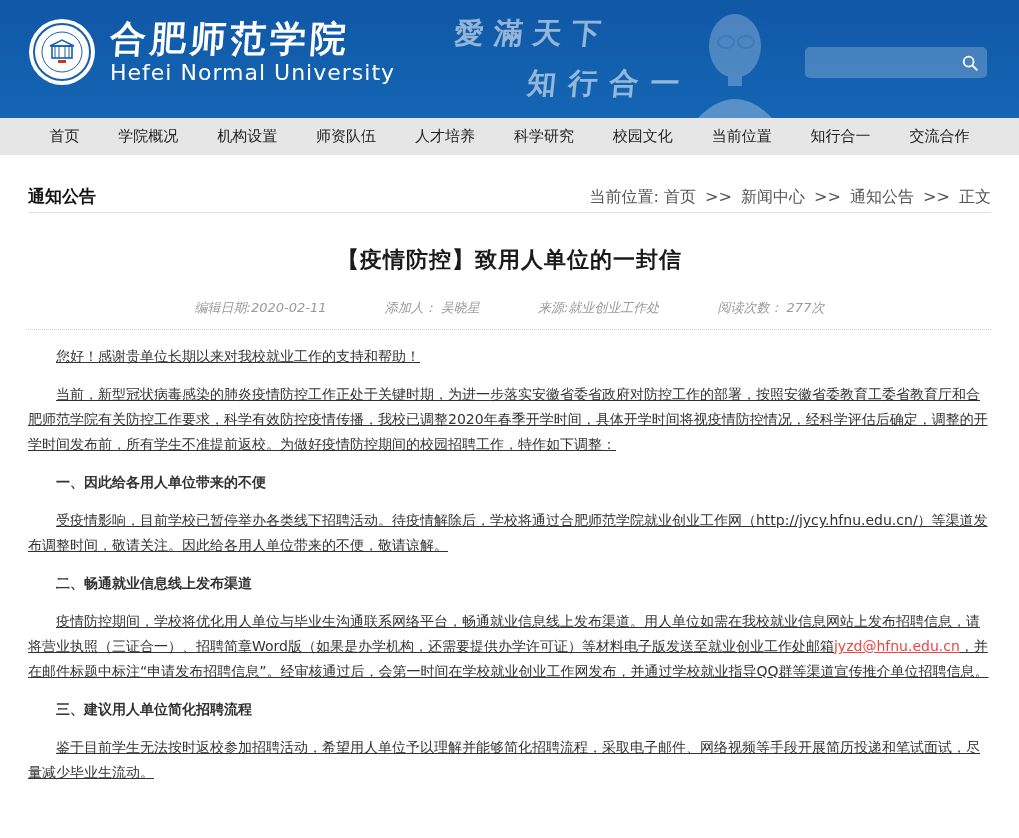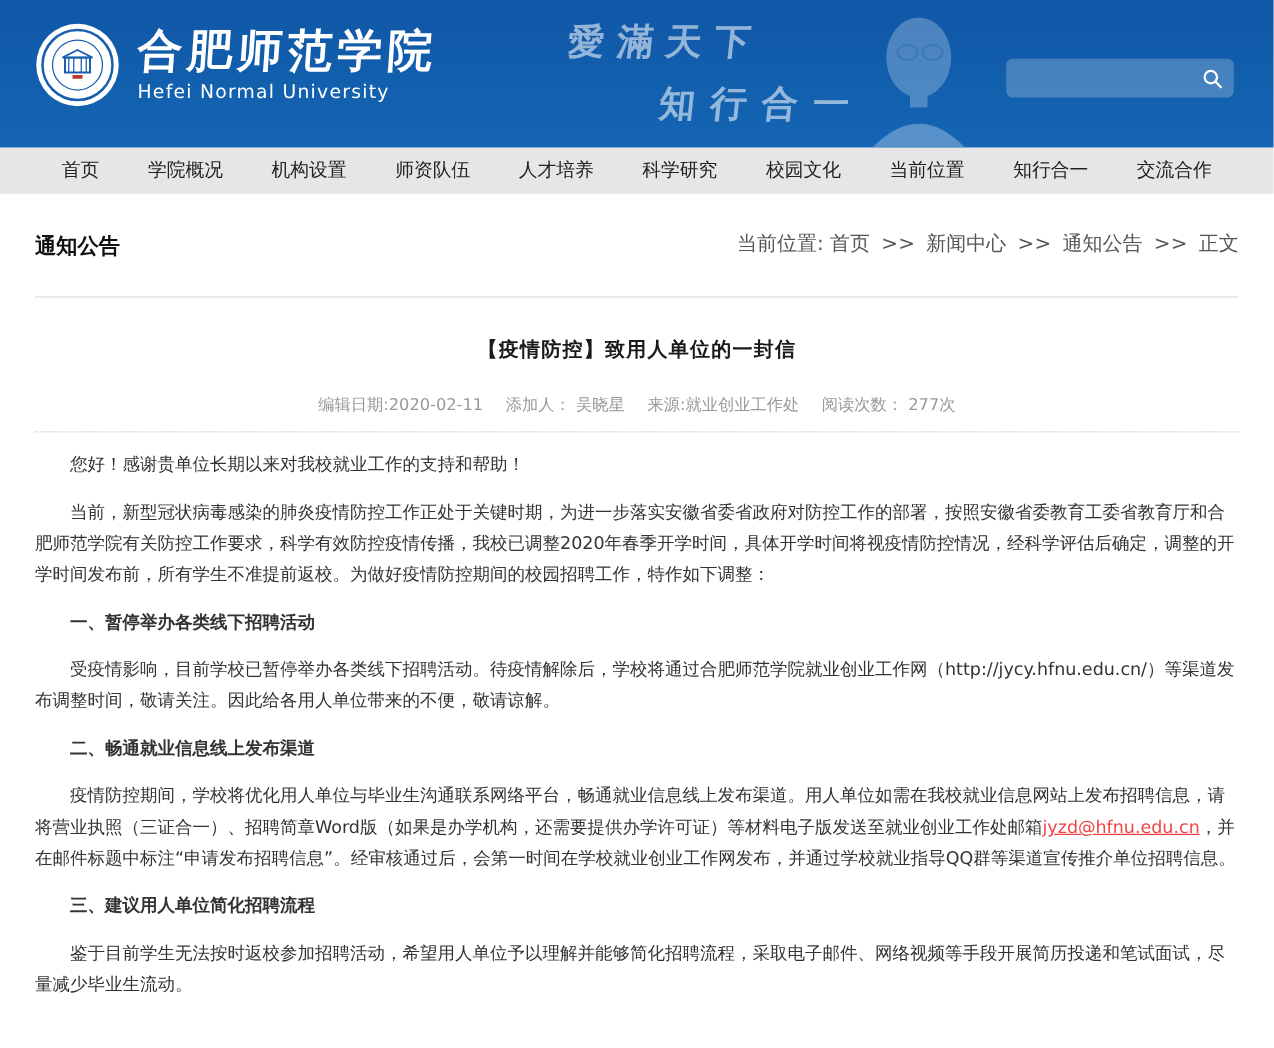--- a/index.html
+++ b/index.html
@@ -17,21 +17,21 @@
     overflow:hidden;
   }
   .brand { position:absolute; left:28px; top:18px; display:flex; align-items:center; }
   .logo-seal { width:68px; height:68px; flex:0 0 auto; }
   .brand-names { margin-left:14px; color:#fff; }
   .brand-zh {
     font-family:"DejaVu Serif","Liberation Serif",serif;
     font-size:36px; font-weight:bold; letter-spacing:4px;
     transform:skewX(-4deg); line-height:1.1;
   }
-  .brand-en { font-size:15px; letter-spacing:1px; margin-top:2px; }
+  .brand-en { font-size:22px; letter-spacing:1px; margin-top:2px; }
   .motto {
     position:absolute; left:452px; top:14px; width:260px;
     color:#ffffff; opacity:.55;
     font-family:"DejaVu Serif","Liberation Serif",serif;
     font-size:29px; font-weight:bold; letter-spacing:10px;
     transform:skewX(-6deg);
   }
   .motto .m2 { display:block; margin:10px 0 0 78px; letter-spacing:12px; }
   .portrait { position:absolute; left:660px; top:8px; opacity:.35; }
   .searchbar {
@@ -52,40 +52,40 @@
     padding:0 30px;
   }
   .nav-item {
     font-size:15px; color:#222; cursor:pointer; white-space:nowrap;
   }
 
   
   .content { padding:0 28px; }
   .section-row {
     margin-top:30px; display:flex; justify-content:space-between;
-    padding-bottom:29px; border-bottom:1px solid #e0e0e0;
+    align-items:flex-end; padding-bottom:4px; border-bottom:1px solid #e0e0e0;
   }
   .section-title { font-size:17px; font-weight:bold; color:#111; }
   .breadcrumb { font-size:16px; color:#555; }
   .breadcrumb .crumb-link { cursor:pointer; }
   .breadcrumb .sep { margin:0 4px; color:#555; }
 
   .article-title {
     margin-top:32px; text-align:center;
-    font-size:16px; font-weight:bold; color:#1a1a1a; letter-spacing:1px;
+    font-size:22px; font-weight:bold; color:#1a1a1a; letter-spacing:1px;
   }
   .article-meta {
     margin-top:24px; text-align:center; font-size:13px; color:#999;
   }
-  .article-meta span { margin:0 7px; }
+  .article-meta span { margin:0 27px;font-style:italic; }
   .dotted-rule { border-bottom:1px dotted #c9c9c9; margin-top:12px; }
 
   .article-body { margin-top:14px; font-size:14px; line-height:25px; color:#333; }
   .article-body p { margin:13px 0; }
-  .p-indent { text-indent:2em; }
+  .p-indent { text-indent:2em;text-decoration:underline; }
   .p-salutation { font-weight:bold; }
   .p-heading { font-weight:bold; text-indent:2em; }
   .email-link { text-decoration:underline; color:#ef4444; cursor:pointer; }
 </style>
 </head>
 <body>
 
 <div class="header">
   <div class="brand">
     <svg class="logo-seal" viewBox="0 0 68 68">
@@ -165,21 +165,21 @@
     <span>来源:就业创业工作处</span>
     <span>阅读次数： 277次</span>
   </div>
 
   <div class="dotted-rule"></div>
 
   <div class="article-body">
     <p class="p-indent">您好！感谢贵单位长期以来对我校就业工作的支持和帮助！</p>
     <p class="p-indent">当前，新型冠状病毒感染的肺炎疫情防控工作正处于关键时期，为进一步落实安徽省委省政府对防控工作的部署，按照安徽省委教育工委省教育厅和合肥师范学院有关防控工作要求，科学有效防控疫情传播，我校已调整2020年春季开学时间，具体开学时间将视疫情防控情况，经科学评估后确定，调整的开学时间发布前，所有学生不准提前返校。为做好疫情防控期间的校园招聘工作，特作如下调整：</p>
 
-    <p class="p-heading">一、暂停举办各类线下招聘活动</p>
+    <p class="p-heading">一、因此给各用人单位带来的不便</p>
     <p class="p-indent">受疫情影响，目前学校已暂停举办各类线下招聘活动。待疫情解除后，学校将通过合肥师范学院就业创业工作网（http://jycy.hfnu.edu.cn/）等渠道发布调整时间，敬请关注。因此给各用人单位带来的不便，敬请谅解。</p>
 
     <p class="p-heading">二、畅通就业信息线上发布渠道</p>
     <p class="p-indent"><span>疫情防控期间，学校将优化用人单位与毕业生沟通联系网络平台，畅通就业信息线上发布渠道。用人单位如需在我校就业信息网站上发布招聘信息，请将营业执照（三证合一）、招聘简章Word版（如果是办学机构，还需要提供办学许可证）等材料电子版发送至就业创业工作处邮箱</span><span class="email-link">jyzd@hfnu.edu.cn</span><span>，并在邮件标题中标注“申请发布招聘信息”。经审核通过后，会第一时间在学校就业创业工作网发布，并通过学校就业指导QQ群等渠道宣传推介单位招聘信息。</span></p>
 
     <p class="p-heading">三、建议用人单位简化招聘流程</p>
     <p class="p-indent">鉴于目前学生无法按时返校参加招聘活动，希望用人单位予以理解并能够简化招聘流程，采取电子邮件、网络视频等手段开展简历投递和笔试面试，尽量减少毕业生流动。</p>
 
   </div>
 </div>

